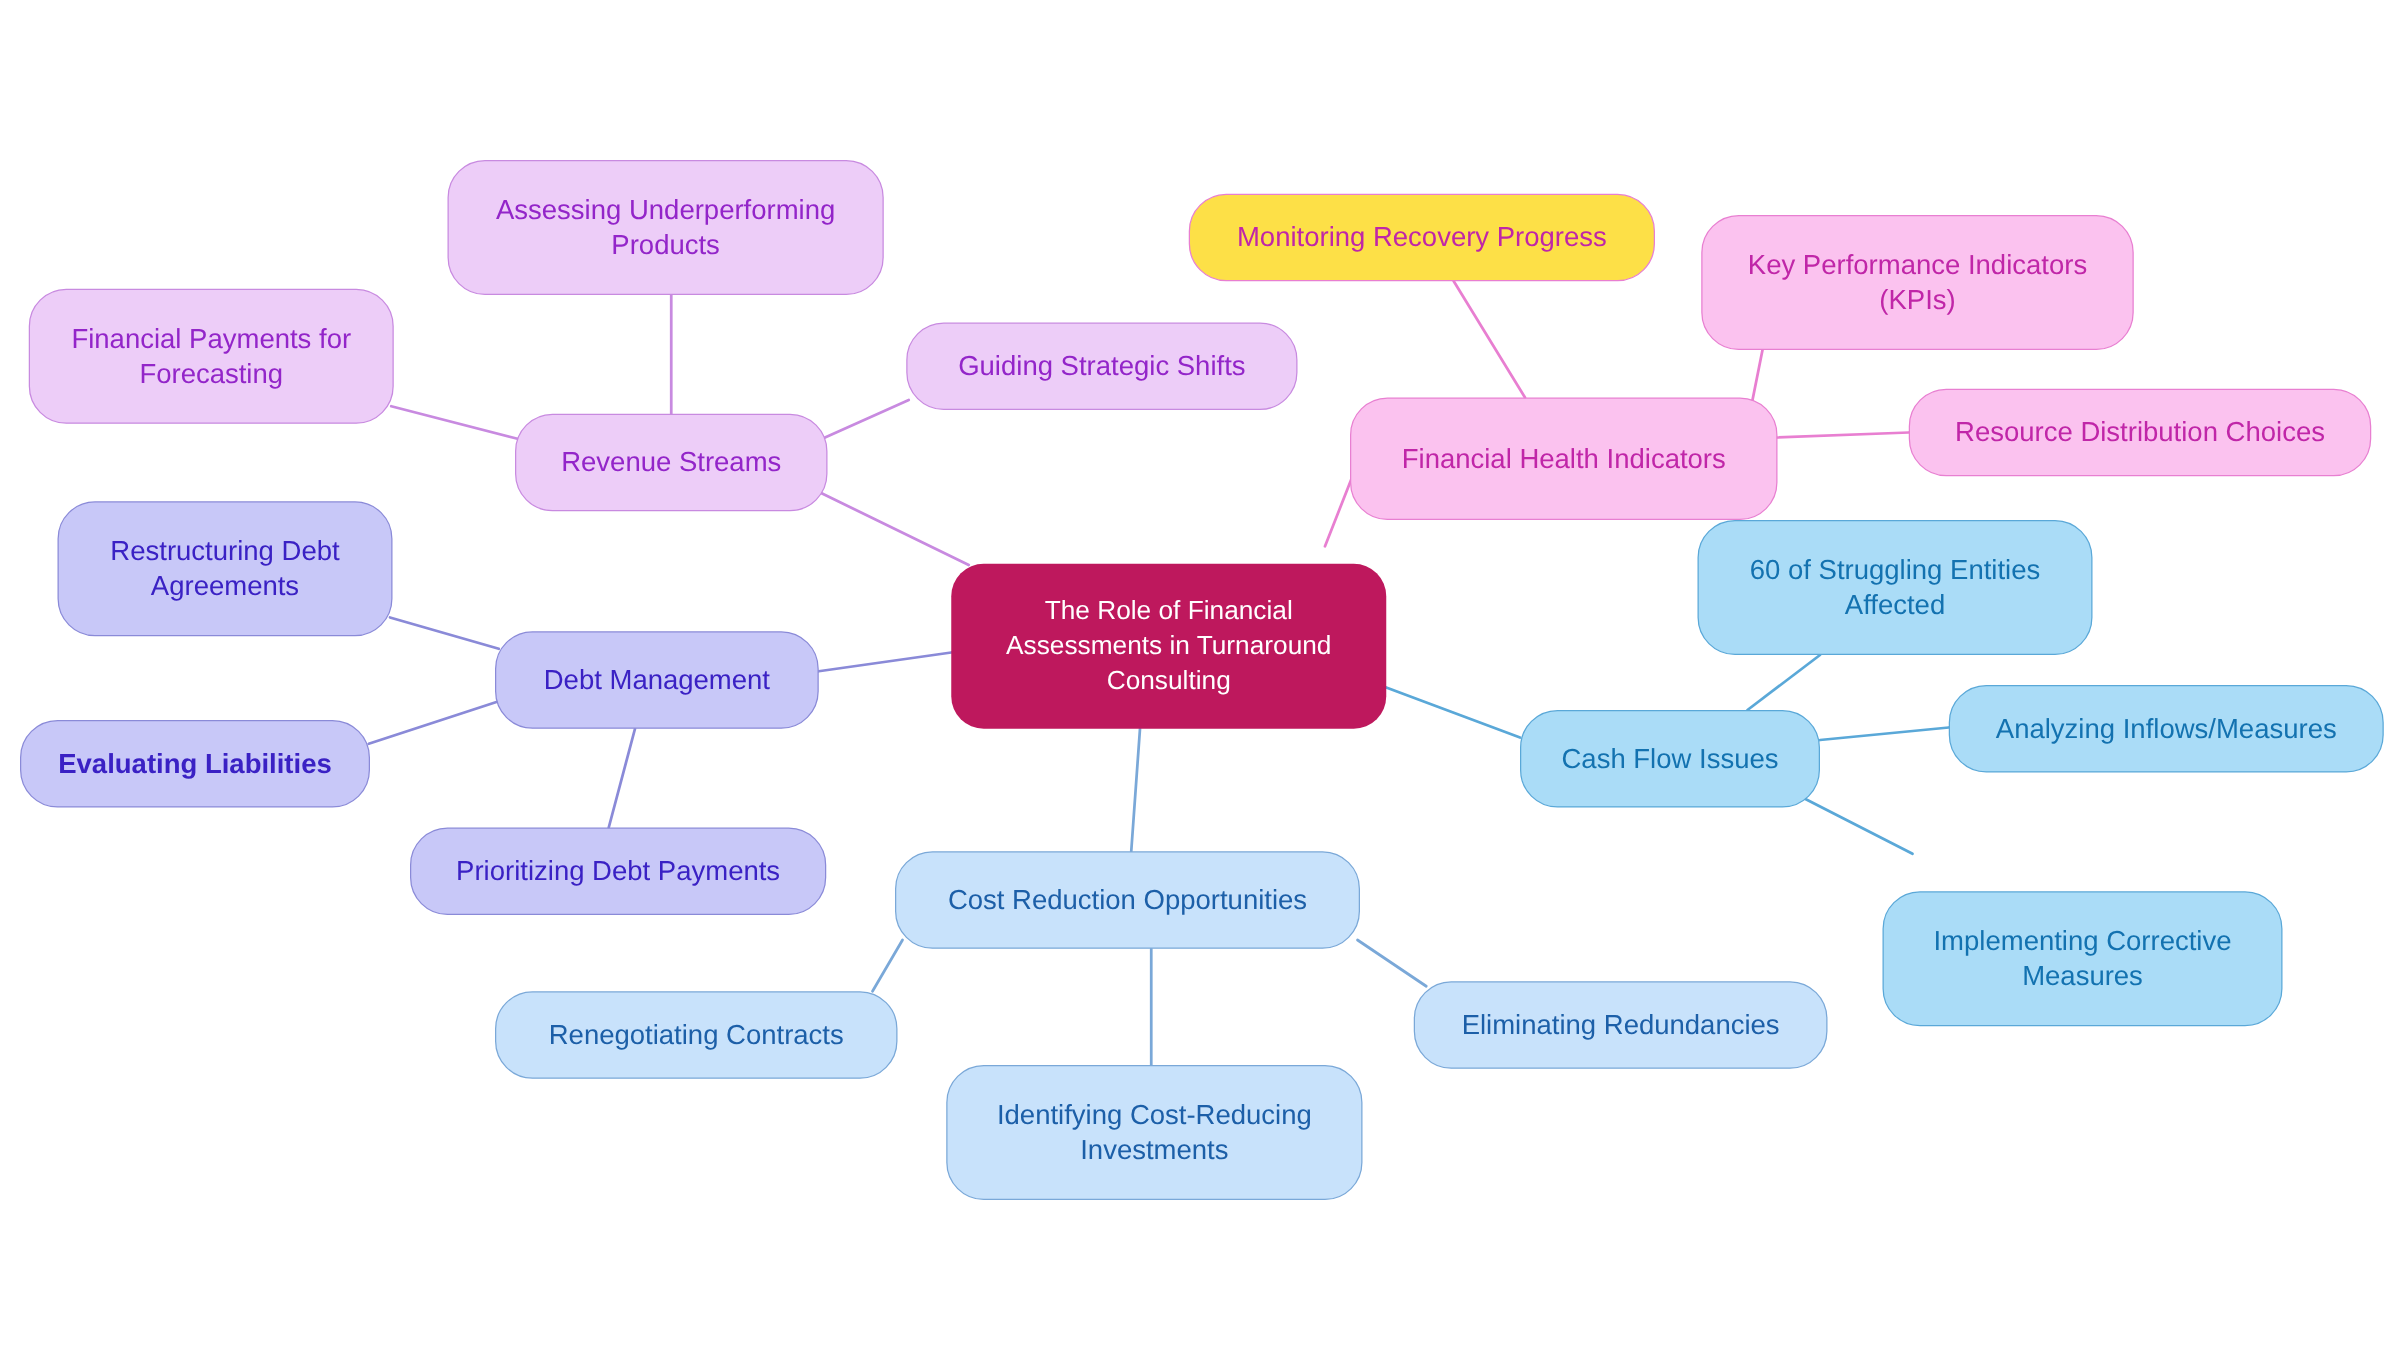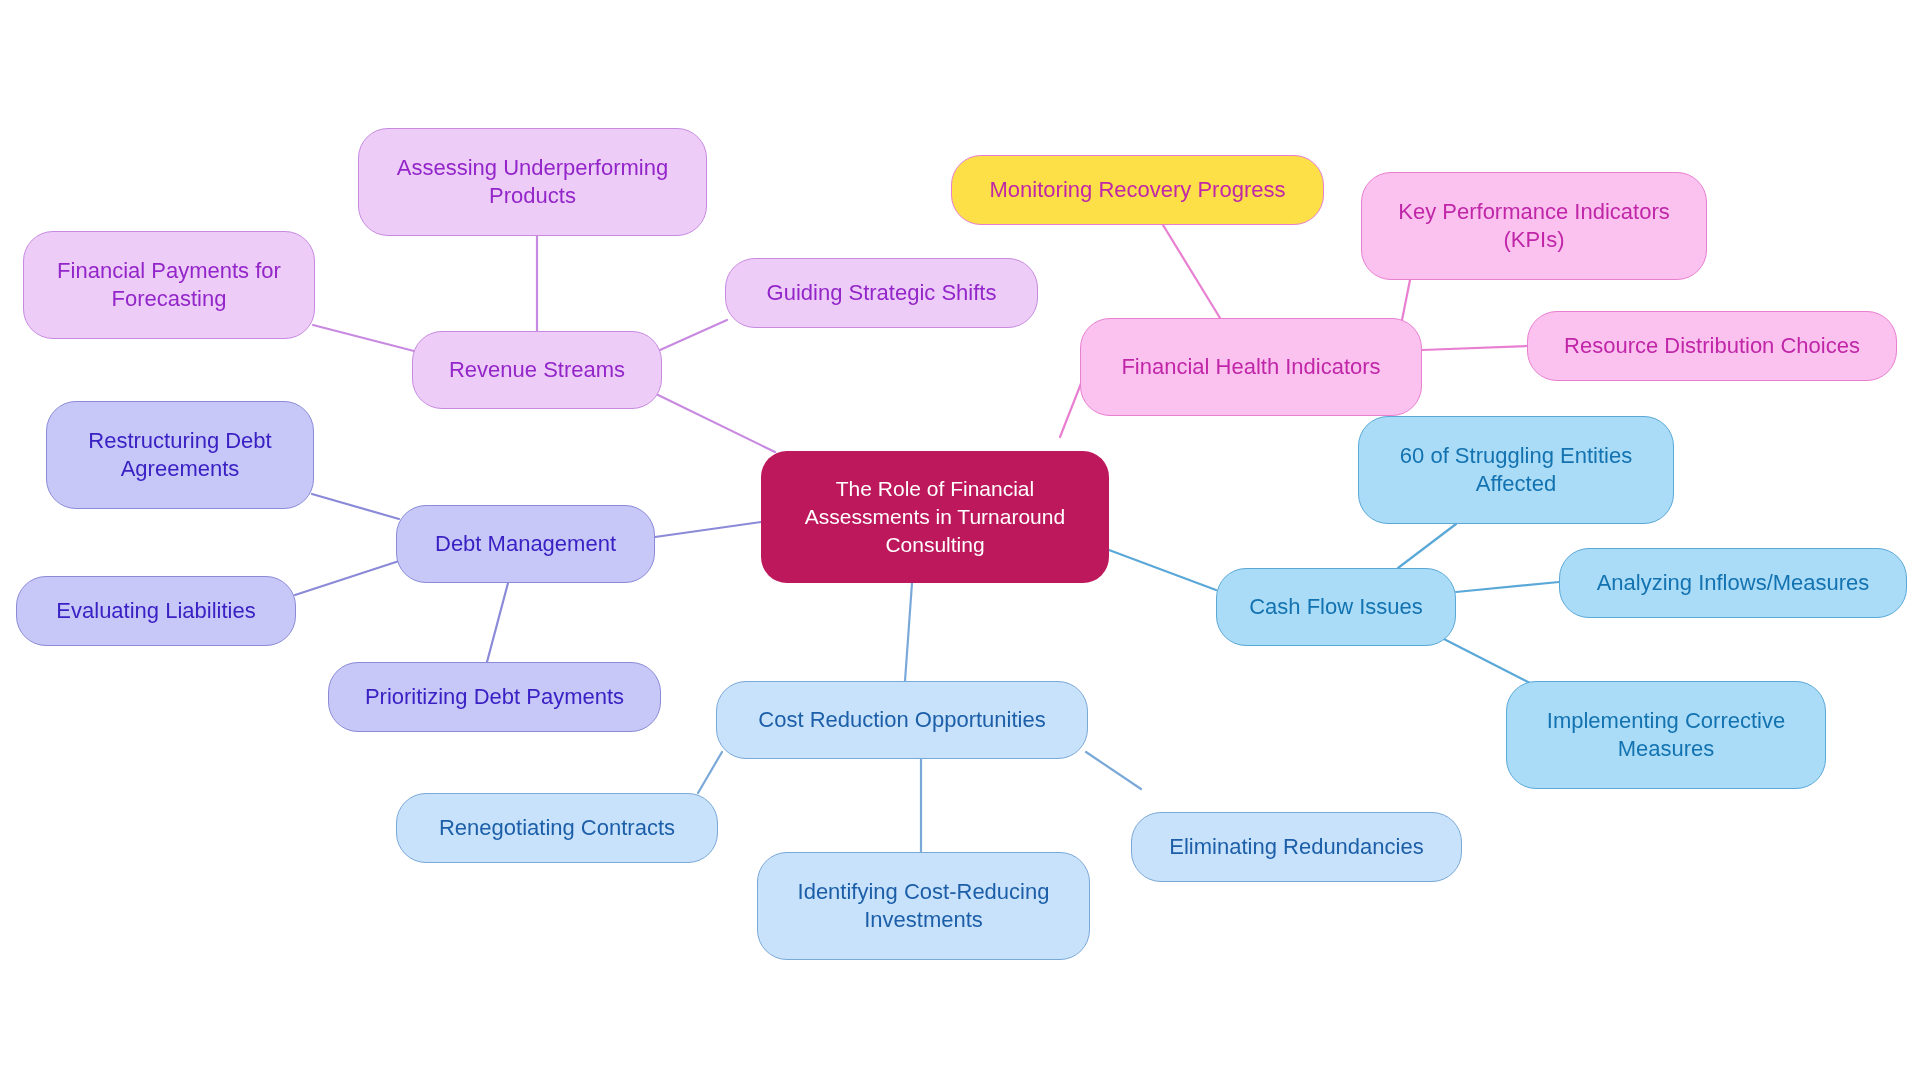--- a/index.html
+++ b/index.html
@@ -80,32 +80,32 @@
 Consulting</div>
       <div class="node lvl1" style="left: 412px; top: 331px; width: 250px; height: 78px; background: rgb(237, 205, 248); border-color: rgb(200, 138, 224); color: rgb(147, 37, 201);">Revenue Streams</div>
       <div class="node lvl2" style="left: 358px; top: 128px; width: 349px; height: 108px; background: rgb(237, 205, 248); border-color: rgb(200, 138, 224); color: rgb(147, 37, 201);">Assessing Underperforming
 Products</div>
       <div class="node lvl2" style="left: 23px; top: 231px; width: 292px; height: 108px; background: rgb(237, 205, 248); border-color: rgb(200, 138, 224); color: rgb(147, 37, 201);">Financial Payments for
 Forecasting</div>
       <div class="node lvl2" style="left: 725px; top: 258px; width: 313px; height: 70px; background: rgb(237, 205, 248); border-color: rgb(200, 138, 224); color: rgb(147, 37, 201);">Guiding Strategic Shifts</div>
       <div class="node lvl1" style="left: 396px; top: 505px; width: 259px; height: 78px; background: rgb(200, 200, 248); border-color: rgb(138, 138, 216); color: rgb(58, 33, 196);">Debt Management</div>
       <div class="node lvl2" style="left: 46px; top: 401px; width: 268px; height: 108px; background: rgb(200, 200, 248); border-color: rgb(138, 138, 216); color: rgb(58, 33, 196);">Restructuring Debt
 Agreements</div>
-      <div class="node lvl2" style="left: 16px; top: 576px; width: 280px; height: 70px; background: rgb(200, 200, 248); border-color: rgb(138, 138, 216); color: rgb(58, 33, 196);">Evaluating Liabilities</div>
+      <div class="node lvl2" style="left: 16px; top: 576px; width: 280px; height: 70px; background: rgb(200, 200, 248); border-color: rgb(138, 138, 216); color: rgb(58, 33, 196); font-weight: bold;">Evaluating Liabilities</div>
       <div class="node lvl2" style="left: 328px; top: 662px; width: 333px; height: 70px; background: rgb(200, 200, 248); border-color: rgb(138, 138, 216); color: rgb(58, 33, 196);">Prioritizing Debt Payments</div>
       <div class="node lvl1" style="left: 1080px; top: 318px; width: 342px; height: 98px; background: rgb(251, 194, 239); border-color: rgb(232, 127, 209); color: rgb(192, 38, 168);">Financial Health Indicators</div>
       <div class="node lvl2" style="left: 951px; top: 155px; width: 373px; height: 70px; background: #fde047; border-color: rgb(232, 127, 209); color: rgb(192, 38, 168);">Monitoring Recovery Progress</div>
       <div class="node lvl2" style="left: 1361px; top: 172px; width: 346px; height: 108px; background: rgb(251, 194, 239); border-color: rgb(232, 127, 209); color: rgb(192, 38, 168);">Key Performance Indicators
 (KPIs)</div>
       <div class="node lvl2" style="left: 1527px; top: 311px; width: 370px; height: 70px; background: rgb(251, 194, 239); border-color: rgb(232, 127, 209); color: rgb(192, 38, 168);">Resource Distribution Choices</div>
       <div class="node lvl1" style="left: 1216px; top: 568px; width: 240px; height: 78px; background: rgb(170, 220, 247); border-color: rgb(90, 168, 216); color: rgb(19, 114, 176);">Cash Flow Issues</div>
       <div class="node lvl2" style="left: 1358px; top: 416px; width: 316px; height: 108px; background: rgb(170, 220, 247); border-color: rgb(90, 168, 216); color: rgb(19, 114, 176);">60 of Struggling Entities
 Affected</div>
       <div class="node lvl2" style="left: 1559px; top: 548px; width: 348px; height: 70px; background: rgb(170, 220, 247); border-color: rgb(90, 168, 216); color: rgb(19, 114, 176);">Analyzing Inflows/Measures</div>
-      <div class="node lvl2" style="left: 1506px; top: 681px; width: 320px; height: 108px; background: rgb(170, 220, 247); border-color: rgb(90, 168, 216); color: rgb(19, 114, 176);">Implementing Corrective
+      <div class="node lvl2" style="left: 1506px; top: 713px; width: 320px; height: 108px; background: rgb(170, 220, 247); border-color: rgb(90, 168, 216); color: rgb(19, 114, 176);">Implementing Corrective
 Measures</div>
       <div class="node lvl1" style="left: 716px; top: 681px; width: 372px; height: 78px; background: rgb(200, 226, 251); border-color: rgb(122, 168, 216); color: rgb(28, 95, 168);">Cost Reduction Opportunities</div>
       <div class="node lvl2" style="left: 396px; top: 793px; width: 322px; height: 70px; background: rgb(200, 226, 251); border-color: rgb(122, 168, 216); color: rgb(28, 95, 168);">Renegotiating Contracts</div>
       <div class="node lvl2" style="left: 757px; top: 852px; width: 333px; height: 108px; background: rgb(200, 226, 251); border-color: rgb(122, 168, 216); color: rgb(28, 95, 168);">Identifying Cost-Reducing
 Investments</div>
-      <div class="node lvl2" style="left: 1131px; top: 785px; width: 331px; height: 70px; background: rgb(200, 226, 251); border-color: rgb(122, 168, 216); color: rgb(28, 95, 168); margin-top: 27px;">Eliminating Redundancies</div>
+      <div class="node lvl2" style="left: 1131px; top: 785px; width: 331px; height: 70px; background: rgb(200, 226, 251); border-color: rgb(122, 168, 216); color: rgb(28, 95, 168);">Eliminating Redundancies</div>
     </div>
 </div>
 
 </body></html>

